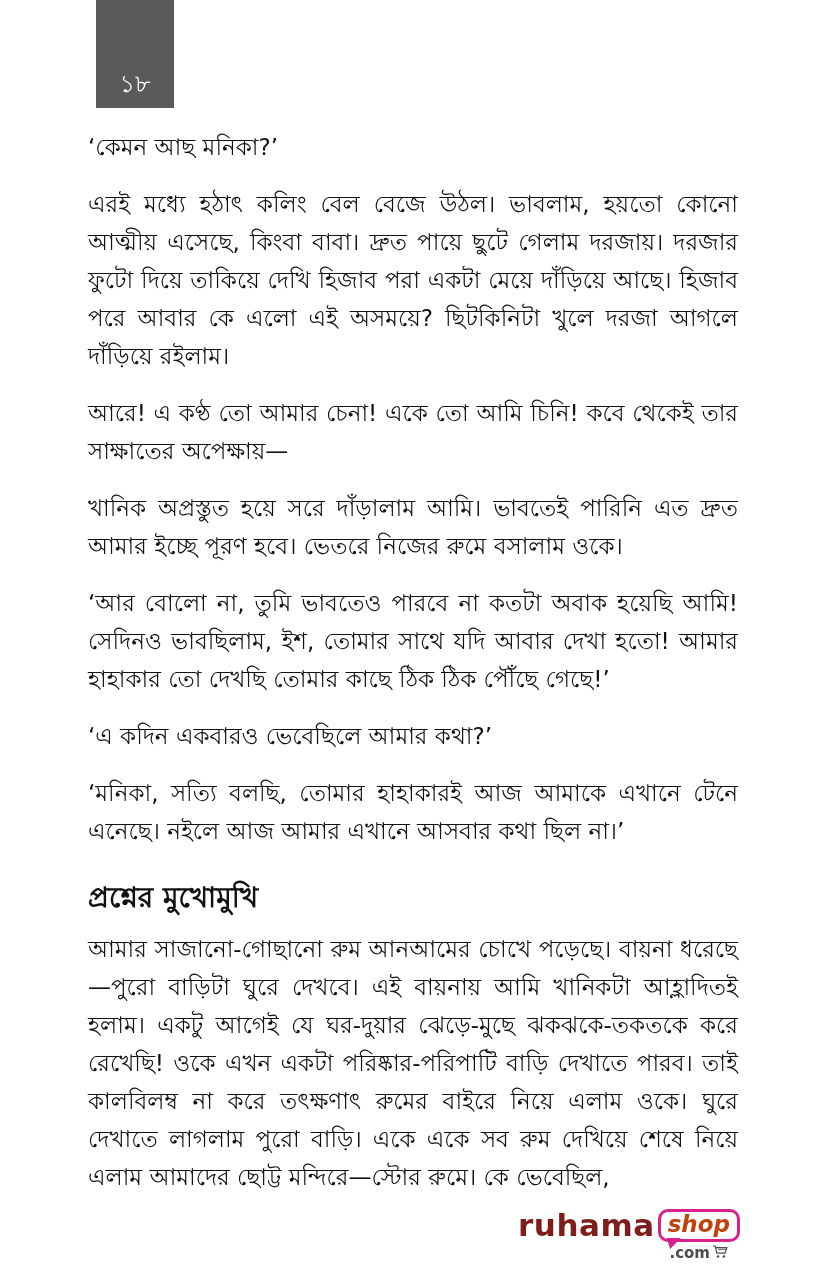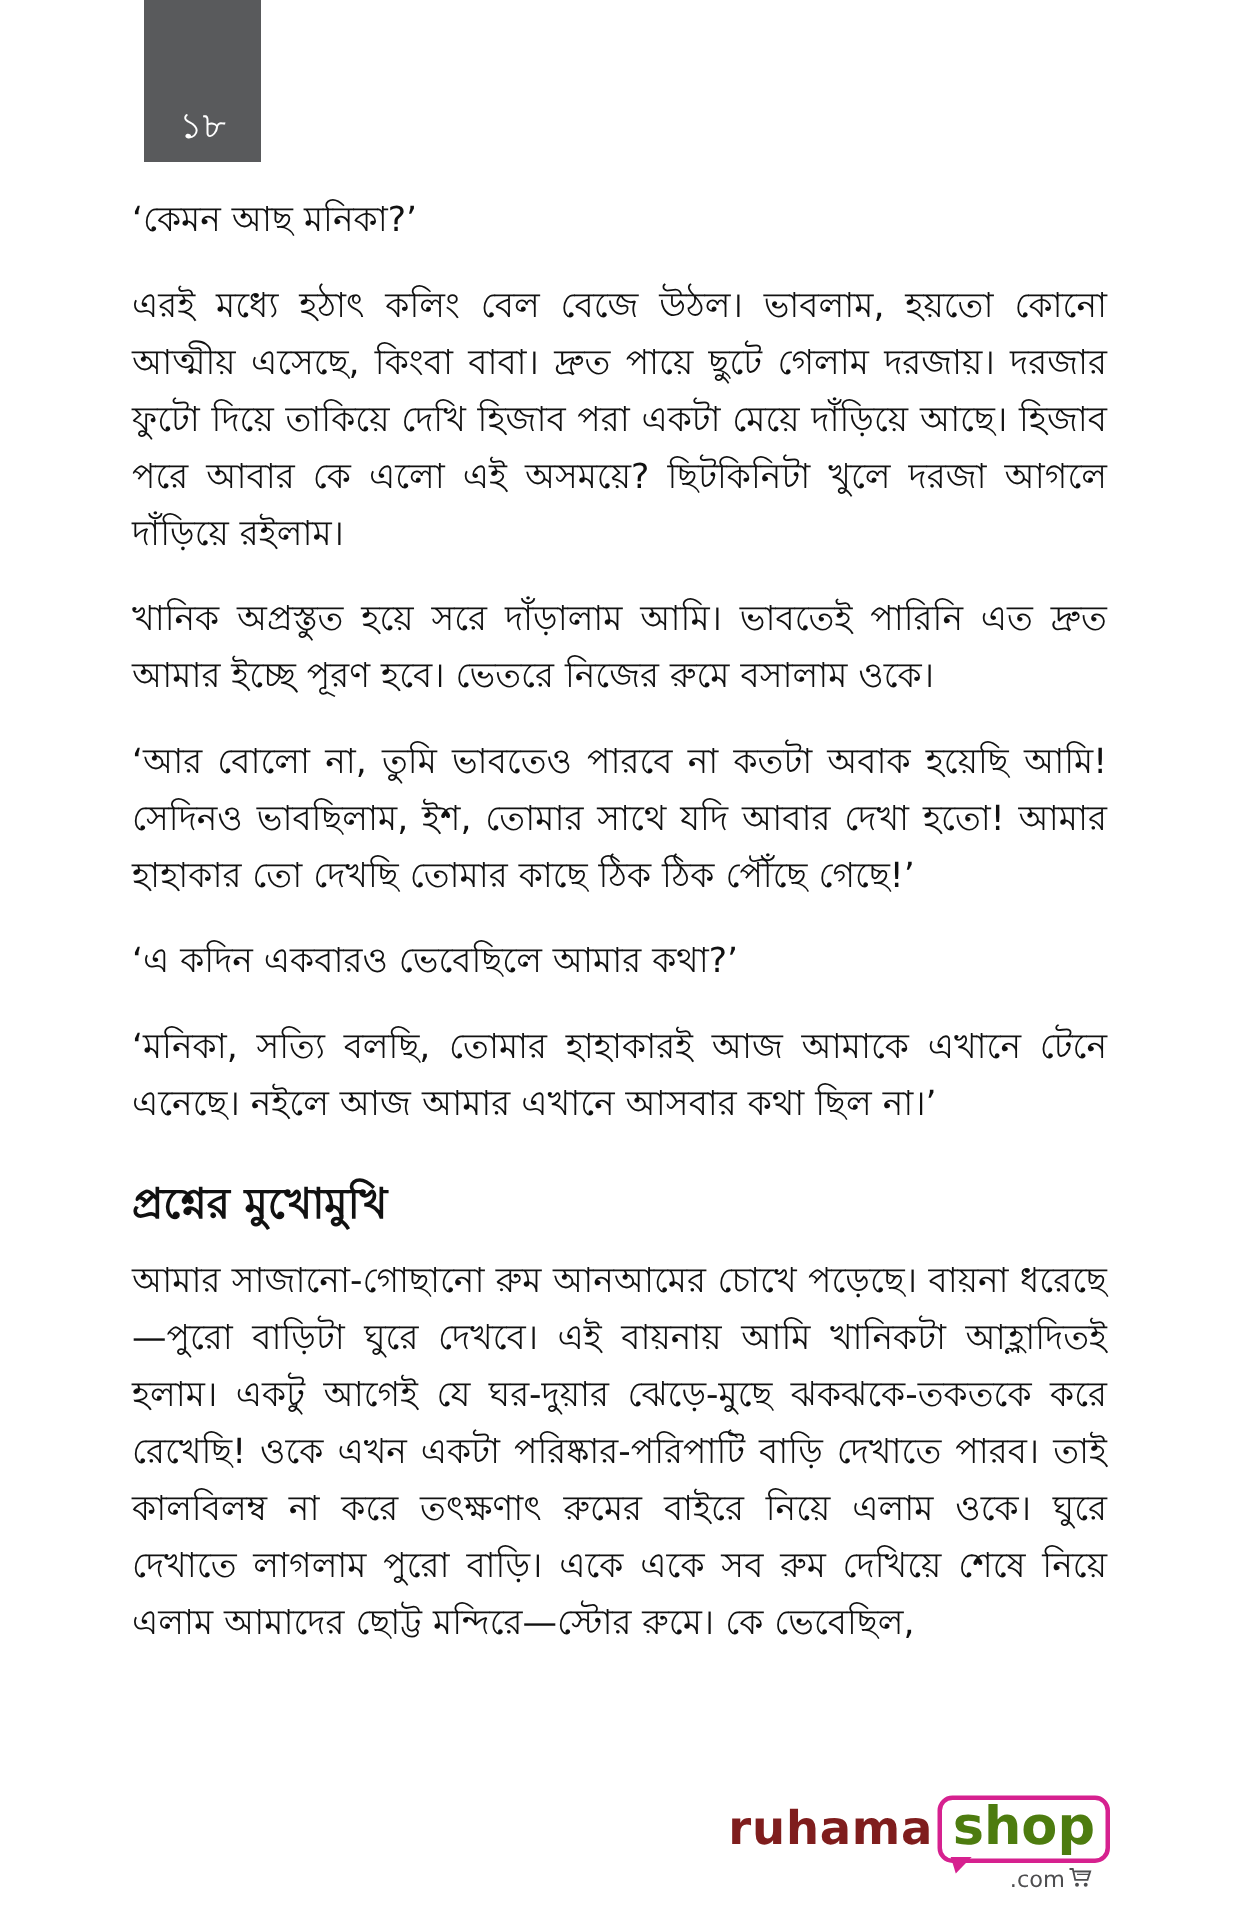--- a/index.html
+++ b/index.html
@@ -87,65 +87,67 @@
     display: inline-flex;
     align-items: center;
     justify-content: center;
     border: 3px solid #d6218f;
     border-radius: 10px;
     padding: 1px 7px 3px 7px;
     margin-left: 3px;
     background: #ffffff;
   }
   .brand-pink {
-    font-size: 35px;
+    font-size: 23px;
     font-weight: bold;
-    color: #4d7c0f;
+    color: #c2410c;
     line-height: 1;
+    font-style: italic;
   }
   .bubble-tail {
     position: absolute;
     left: 4px;
     bottom: -10px;
     width: 0;
     height: 0;
     border-left: 7px solid transparent;
     border-right: 7px solid transparent;
     border-top: 11px solid #d6218f;
     transform: skewX(-18deg);
   }
   .logo-domain-row {
     display: flex;
     align-items: center;
     margin-top: 2px;
     margin-right: 12px;
   }
   .domain {
     font-size: 15px;
-    font-weight: normal;
+    font-weight: bold;
     color: #4d4d4f;
     line-height: 1;
   }
   .cart-icon {
     margin-left: 2px;
     display: inline-block;
   }
 </style>
 </head>
 <body>
 
 <div class="page">
 
   <div class="page-number-box">
     <span class="num">১৮</span>
   </div>
 
   <div class="content">
     <p class="body-para quote-para">‘কেমন আছ মনিকা?’</p>
     <p class="body-para">এরই মধ্যে হঠাৎ কলিং বেল বেজে উঠল। ভাবলাম, হয়তো কোনো আত্মীয় এসেছে, কিংবা বাবা। দ্রুত পায়ে ছুটে গেলাম দরজায়। দরজার ফুটো দিয়ে তাকিয়ে দেখি হিজাব পরা একটা মেয়ে দাঁড়িয়ে আছে। হিজাব পরে আবার কে এলো এই অসময়ে? ছিটকিনিটা খুলে দরজা আগলে দাঁড়িয়ে রইলাম।</p>
+    <p class="body-para">আরে! এ কণ্ঠ তো আমার চেনা! একে তো আমি চিনি! কবে থেকেই তার সাক্ষাতের অপেক্ষায়—</p>
     <p class="body-para">খানিক অপ্রস্তুত হয়ে সরে দাঁড়ালাম আমি। ভাবতেই পারিনি এত দ্রুত আমার ইচ্ছে পূরণ হবে। ভেতরে নিজের রুমে বসালাম ওকে।</p>
     <p class="body-para">‘আর বোলো না, তুমি ভাবতেও পারবে না কতটা অবাক হয়েছি আমি! সেদিনও ভাবছিলাম, ইশ, তোমার সাথে যদি আবার দেখা হতো! আমার হাহাকার তো দেখছি তোমার কাছে ঠিক ঠিক পৌঁছে গেছে!’</p>
     <p class="body-para quote-para">‘এ কদিন একবারও ভেবেছিলে আমার কথা?’</p>
     <p class="body-para">‘মনিকা, সত্যি বলছি, তোমার হাহাকারই আজ আমাকে এখানে টেনে এনেছে। নইলে আজ আমার এখানে আসবার কথা ছিল না।’</p>
     <h2 class="section-heading">প্রশ্নের মুখোমুখি</h2>
     <p class="body-para">আমার সাজানো-গোছানো রুম আনআমের চোখে পড়েছে। বায়না ধরেছে—পুরো বাড়িটা ঘুরে দেখবে। এই বায়নায় আমি খানিকটা আহ্লাদিতই হলাম। একটু আগেই যে ঘর-দুয়ার ঝেড়ে-মুছে ঝকঝকে-তকতকে করে রেখেছি! ওকে এখন একটা পরিষ্কার-পরিপাটি বাড়ি দেখাতে পারব। তাই কালবিলম্ব না করে তৎক্ষণাৎ রুমের বাইরে নিয়ে এলাম ওকে। ঘুরে দেখাতে লাগলাম পুরো বাড়ি। একে একে সব রুম দেখিয়ে শেষে নিয়ে এলাম আমাদের ছোট্ট মন্দিরে—স্টোর রুমে। কে ভেবেছিল,</p>
   </div>
 
   <div class="footer-logo">
     <div class="logo-row">

